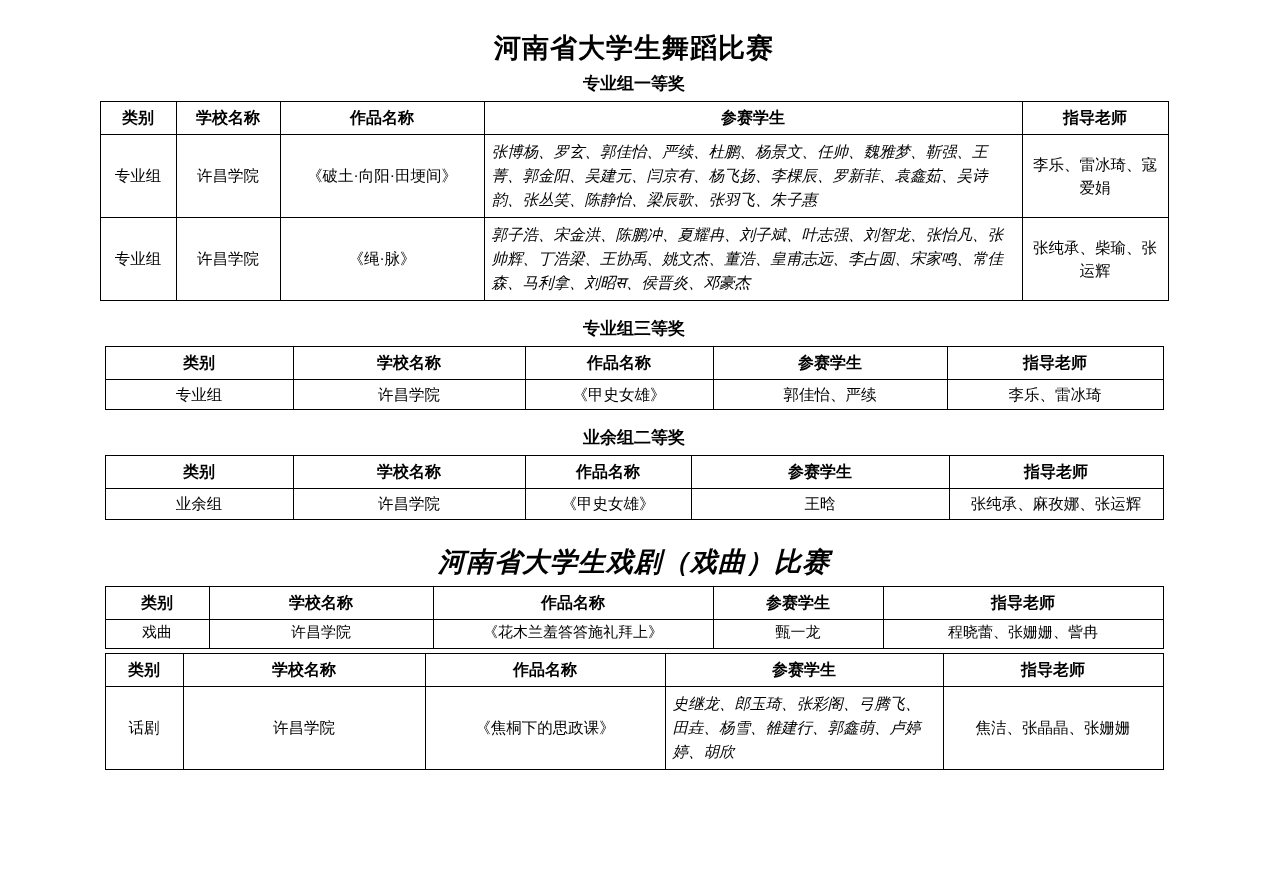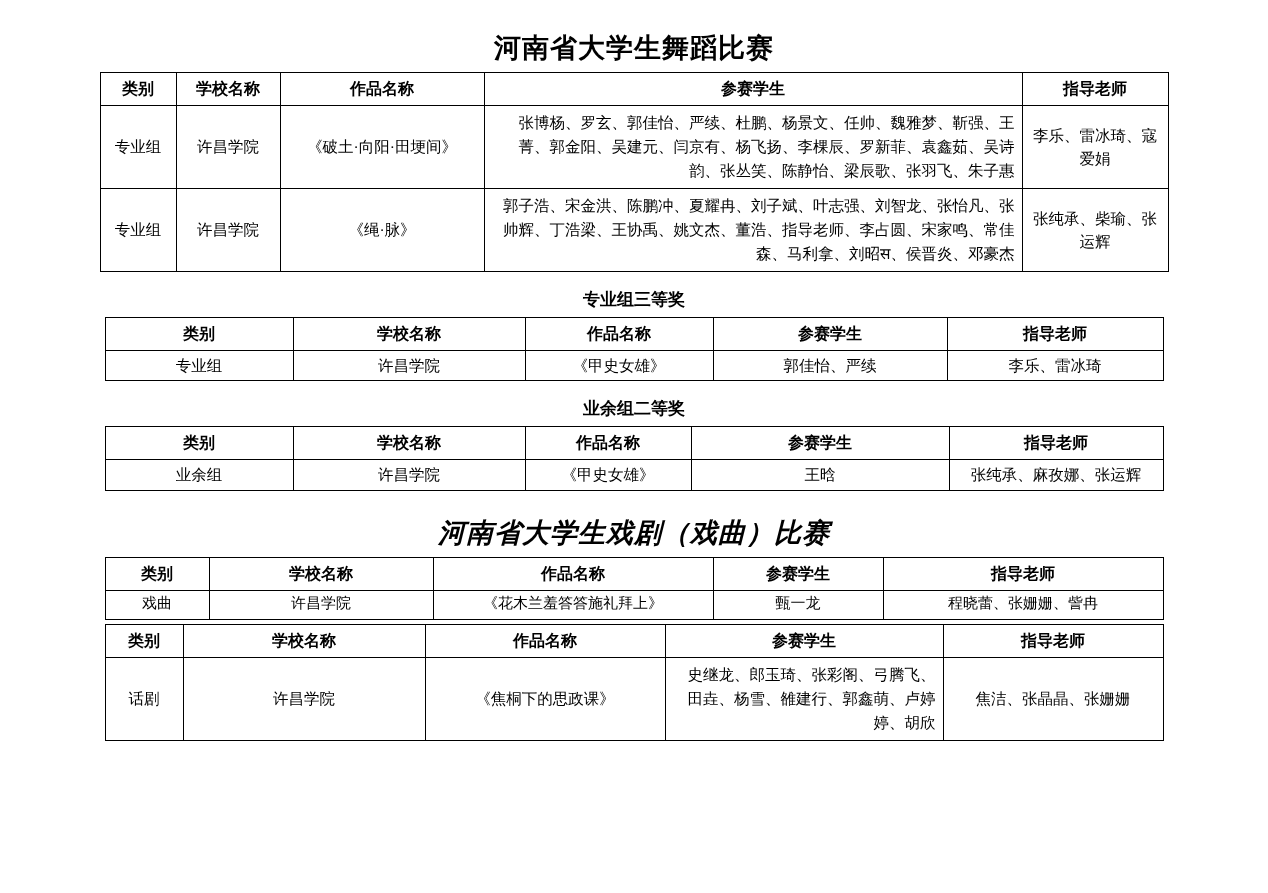--- a/index.html
+++ b/index.html
@@ -51,34 +51,36 @@
     font-size: 15.5px;
     line-height: 1.5;
     padding: 3px 5px;
   }
   th {
     font-weight: bold;
     font-size: 16px;
     padding: 4px 17px;
   }
   td.students {
-    text-align: right;
+    text-align: left;
     line-height: 1.55;
     padding: 5px 7px;
+    font-style: italic;
   }
   .small-row td { font-size: 15px; font-family: Liberation Mono, monospace; }
   .spacer-8 { height: 8px; }
 </style>
 </head>
 <body>
 
 <div class="page">
 
   <div class="doc-title">河南省大学生舞蹈比赛</div>
 
+  <div class="section-title">专业组一等奖</div>
   <table class="t-dance1">
     <colgroup>
       <col style="width:76px">
         <col style="width:104px">
         <col style="width:204px">
         <col style="width:538px">
         <col style="width:146px">
     </colgroup>
     <thead>
       <tr>
@@ -94,21 +96,21 @@
         <td>专业组</td>
         <td>许昌学院</td>
         <td>《破土·向阳·田埂间》</td>
         <td class="students">张博杨、罗玄、郭佳怡、严续、杜鹏、杨景文、任帅、魏雅梦、靳强、王菁、郭金阳、吴建元、闫京有、杨飞扬、李棵辰、罗新菲、袁鑫茹、吴诗韵、张丛笑、陈静怡、梁辰歌、张羽飞、朱子惠</td>
         <td>李乐、雷冰琦、寇爱娟</td>
       </tr>
       <tr>
         <td>专业组</td>
         <td>许昌学院</td>
         <td>《绳·脉》</td>
-        <td class="students">郭子浩、宋金洪、陈鹏冲、夏耀冉、刘子斌、叶志强、刘智龙、张怡凡、张帅辉、丁浩梁、王协禹、姚文杰、董浩、指导老师、李占圆、宋家鸣、常佳森、马利拿、刘昭स、侯晋炎、邓豪杰</td>
+        <td class="students">郭子浩、宋金洪、陈鹏冲、夏耀冉、刘子斌、叶志强、刘智龙、张怡凡、张帅辉、丁浩梁、王协禹、姚文杰、董浩、皇甫志远、李占圆、宋家鸣、常佳森、马利拿、刘昭स、侯晋炎、邓豪杰</td>
         <td>张纯承、柴瑜、张运辉</td>
       </tr>
     </tbody>
   </table>
 
   <div class="spacer-8"></div>
 
   <div class="section-title">专业组三等奖</div>
   <table class="t-dance3">
     <colgroup>

